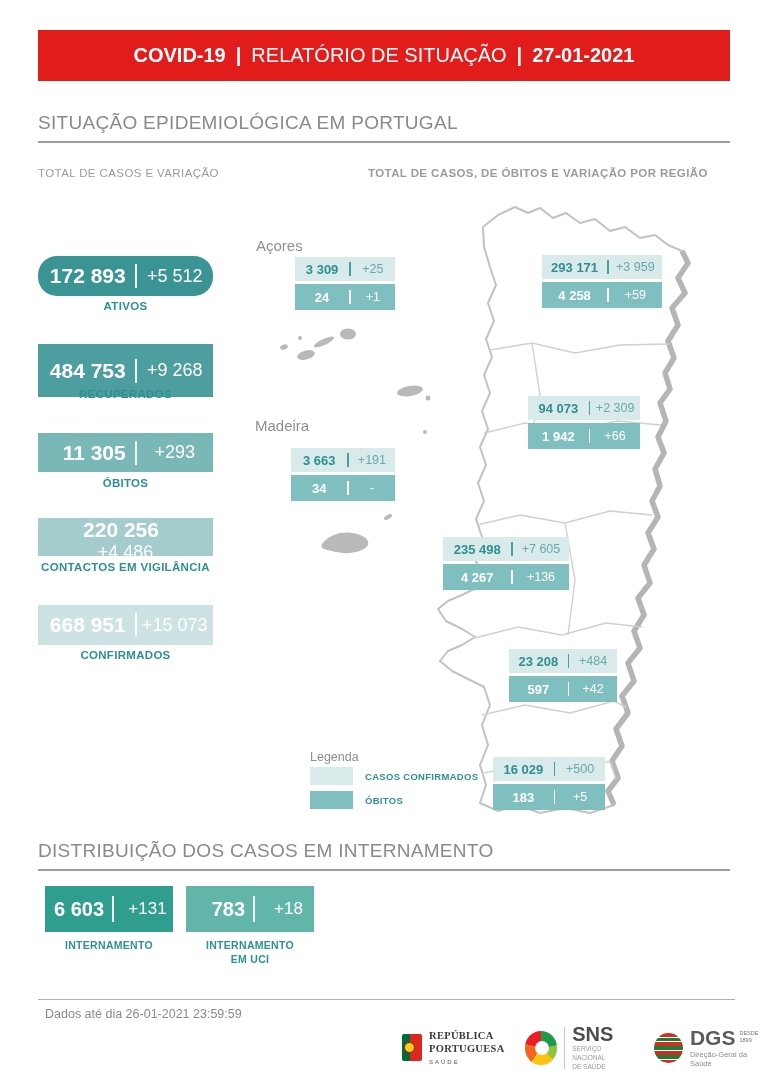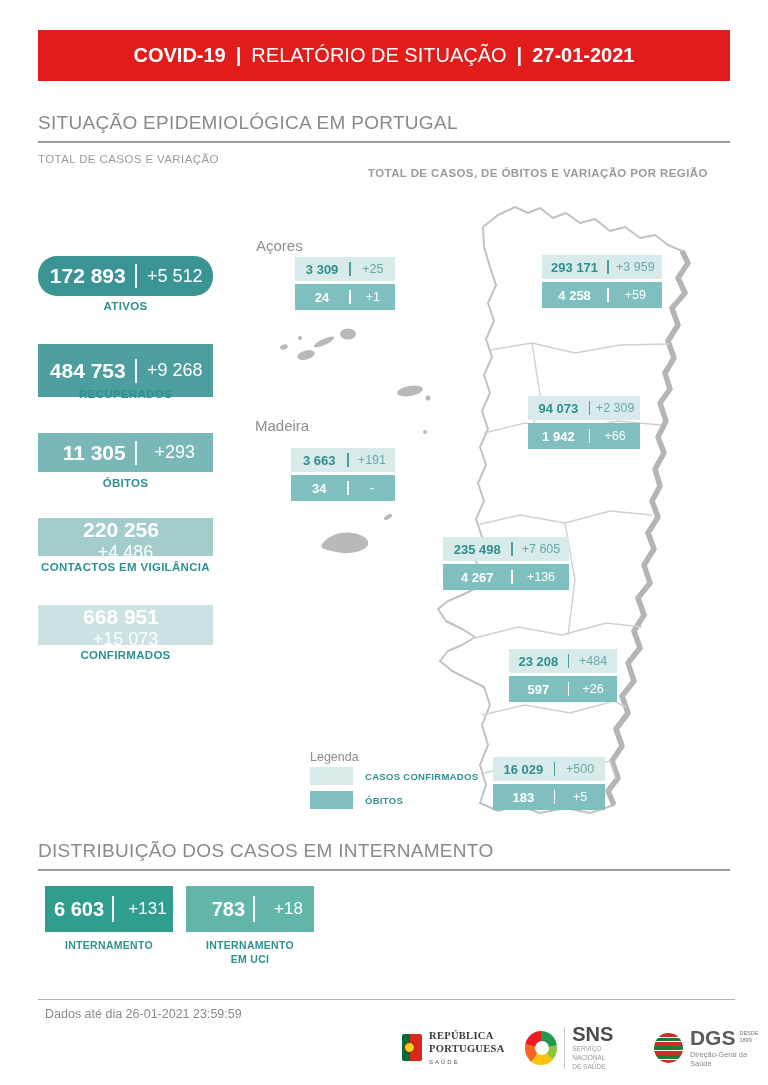--- a/index.html
+++ b/index.html
@@ -16,21 +16,21 @@
   .sec-title{position:absolute;left:38px;width:692px;color:#8a8a8a;font-size:19px;
              letter-spacing:.3px;border-bottom:2px solid #9c9c9c;padding-bottom:7px;}
   .subt{position:absolute;color:#9b9b9b;font-size:11.5px;letter-spacing:.4px;}
 
   
   .box{position:absolute;left:38px;width:175px;display:flex;align-items:center;color:#fff;}
   .box .v{flex:1.15;text-align:right;padding-right:9px;font-size:21px;font-weight:bold;}
   .box .vline{width:2px;height:24px;background:rgba(255,255,255,.92);}
   .box .d{flex:1;text-align:center;font-size:18px;}
   .bg1{background:#3a9494;border-radius:19px;} .bg2{background:#4d9e9e;} .bg3{background:#7ab8b8;}
-  .bg4{background:#a4cccc;} .bg5{background:#cde2e2;flex-direction:column;}
+  .bg4{background:#a4cccc;} .bg5{background:#cde2e2;}
   .stat-label{position:absolute;left:38px;width:175px;text-align:center;color:#2e9191;
               font-weight:bold;font-size:11.5px;letter-spacing:.3px;}
 
   
   #map{position:absolute;left:270px;top:195px;width:475px;height:640px;}
   .island{fill:#b9b9b9;stroke:none;}
   .isl-label{position:absolute;color:#8f8f8f;font-size:15px;}
 
   
   .region-box{position:absolute;display:flex;align-items:center;}
@@ -92,21 +92,21 @@
 
   <div class="red-bar">
     <span class="b">COVID-19</span>
     <span class="sep">|</span>
     <span>RELATÓRIO DE SITUAÇÃO</span>
     <span class="sep">|</span>
     <span class="b">27-01-2021</span>
   </div>
 
   <div class="sec-title" style="top:112px;">SITUAÇÃO EPIDEMIOLÓGICA EM PORTUGAL</div>
-  <div class="subt" style="left:38px;top:153px;">TOTAL DE CASOS E VARIAÇÃO</div>
+  <div class="subt" style="left:38px;top:167px;">TOTAL DE CASOS E VARIAÇÃO</div>
   <div class="subt" style="left:368px;top:167px;font-weight:bold;">TOTAL DE CASOS, DE ÓBITOS E VARIAÇÃO POR REGIÃO</div>
 
   <div class="box bg1" style="top:256px;height:40px;">
     <span class="v">172 893</span>
     <span class="vline"></span>
     <span class="d">+5 512</span>
   </div>
   <div class="stat-label" style="top:300px;">ATIVOS</div>
 
   <div class="box bg2" style="top:344px;height:53px;">
@@ -236,21 +236,21 @@
   </div>
 
   <div class="region-box light" style="left:509px;top:649px;width:108px;">
     <span class="v">23 208</span>
     <span class="vline-sm"></span>
     <span class="d">+484</span>
   </div>
   <div class="region-box dark" style="left:509px;top:676px;width:108px;">
     <span class="v">597</span>
     <span class="vline-sm"></span>
-    <span class="d">+26</span>
+    <span class="d">+42</span>
   </div>
 
   <div class="region-box light" style="left:493px;top:757px;width:112px;">
     <span class="v">16 029</span>
     <span class="vline-sm"></span>
     <span class="d">+500</span>
   </div>
   <div class="region-box dark" style="left:493px;top:784px;width:112px;">
     <span class="v">183</span>
     <span class="vline-sm"></span>

